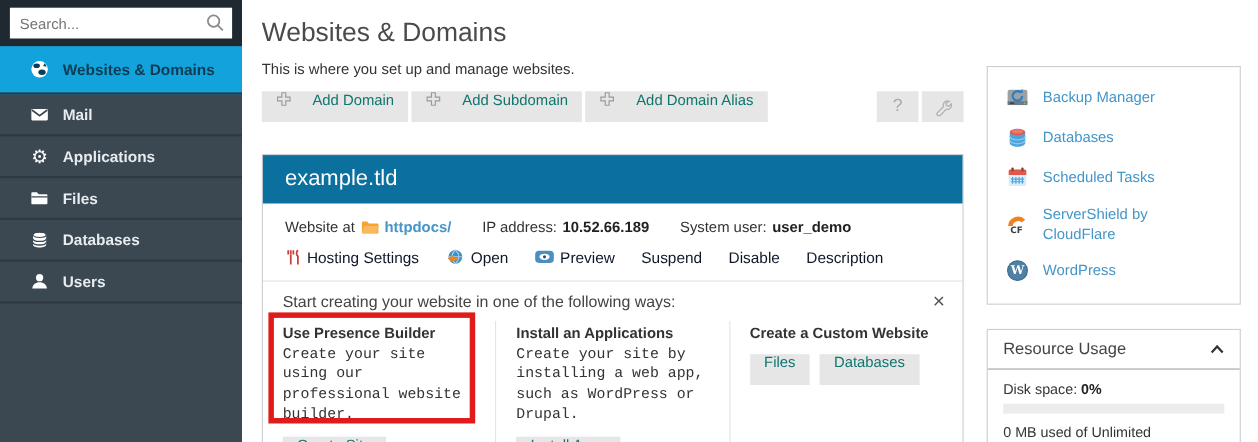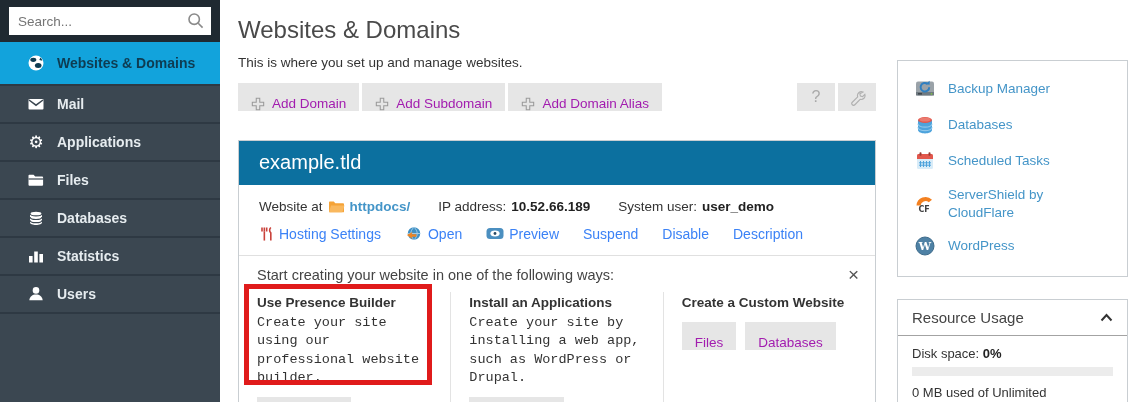--- a/index.html
+++ b/index.html
@@ -26,35 +26,35 @@
   .side-item.active { height:44px; background:#12a3dc; border-bottom:2px solid #2e3943; }
   .side-item.active .lbl { color:#0e3c52; }
   .sicon { width:18px; height:18px; flex:0 0 18px; display:flex; align-items:center; justify-content:center; }
   .gear-glyph { color:#fff; font-size:17px; line-height:1; }
   
   .main { position:absolute; left:238px; top:0; width:638px; }
   .page-title { margin-top:16px; font-size:24px; font-weight:400; color:#4a4a4a; }
   .page-sub { margin-top:11px; font-size:13.5px; color:#333; }
   .toolbar { margin-top:13px; display:flex; align-items:center; position:relative; height:28px; }
   .btn {
-    display:inline-flex; align-items:flex-end; gap:7px; height:28px; padding:0 13px;
-    background:#e6e6e6; border:none; color:#a21caf; font:13.5px "Liberation Sans","DejaVu Sans",sans-serif;
+    display:inline-flex; align-items:flex-start; gap:19px; height:28px; padding:0 13px;
+    background:#e6e6e6; border:none; color:#0f766e; font:13.5px "Liberation Sans","DejaVu Sans",sans-serif;
     cursor:pointer; margin-right:3px;
   }
   .help-group { position:absolute; right:0; top:0; display:flex; gap:3px; }
   .help-btn { width:38px; height:28px; background:#e6e6e6; border:none; display:flex; align-items:center; justify-content:center; color:#a9a9a9; font-size:16px; cursor:pointer; }
   
   .panel { margin-top:29px; border:1px solid #c9ced2; background:#fff; height:272px; }
   .panel-head { background:#0c709f; color:#fff; font-size:20px; padding:10px 20px; height:44px; }
   .info-row { display:flex; align-items:center; gap:28px; padding:14px 20px 0; white-space:nowrap; }
   .seg { display:flex; align-items:flex-end; gap:5px; }
   .val { font-weight:700; color:#222; }
   .flink { color:#4495c8; font-weight:700; text-decoration:none; }
   .actions-row { display:flex; align-items:center; gap:24px; padding:11px 20px 13px; }
-  .alink { display:flex; align-items:center; gap:5px; color:#3b82f6; font-size:14px; text-decoration:none; cursor:pointer; }
+  .alink { display:flex; align-items:center; gap:5px; color:#0f172a; font-size:14px; text-decoration:none; cursor:pointer; }
   
   .promo { border-top:1px solid #e0e0e0; border-bottom:1px solid #e0e0e0; }
   .promo-head { display:flex; justify-content:space-between; align-items:center; padding:9px 16px 8px 18px; font-size:14.5px; color:#444; }
   .close-x { font-size:19px; color:#555; cursor:pointer; line-height:1; }
   .promo-cols { display:flex; padding-bottom:14px; }
   .pcol { flex:1; padding:2px 16px 0 18px; font-size:13.5px; line-height:1.35; }
   .pcol + .pcol { border-left:1px solid #e3e3e3; }
   .pcol .ptitle { font-weight:700; color:#333; }
   .pcol .ptext { margin-top:2px; color:#333;font-family:Liberation Mono, monospace; }
   .pcol .pbtns { margin-top:10px; display:flex; gap:6px; }
@@ -132,30 +132,20 @@
       <svg width="18" height="18" viewBox="0 0 18 18">
           <path d="M3 4.5v9c0 1.4 2.7 2.5 6 2.5s6-1.1 6-2.5v-9" fill="#fff"></path>
           <ellipse cx="9" cy="4.5" rx="6" ry="2.4" fill="#fff"></ellipse>
           <path d="M3 8c0 1.4 2.7 2.5 6 2.5S15 9.4 15 8M3 11.2c0 1.4 2.7 2.5 6 2.5s6-1.1 6-2.5" stroke="#3b4751" stroke-width="1.2" fill="none"></path>
           <ellipse cx="9" cy="4.5" rx="6" ry="2.4" fill="none" stroke="#3b4751" stroke-width="1.1"></ellipse>
         </svg>
     </span>
     <span class="lbl">Databases</span>
   </div>
 
-  <div class="side-item">
-    <span class="sicon">
-      <svg width="18" height="18" viewBox="0 0 18 18">
-          <rect x="2" y="9" width="3.6" height="6.5" fill="#fff"></rect>
-          <rect x="7.2" y="4.5" width="3.6" height="11" fill="#fff"></rect>
-          <rect x="12.4" y="7" width="3.6" height="8.5" fill="#fff"></rect>
-        </svg>
-    </span>
-    <span class="lbl">Statistics</span>
-  </div>
 
   <div class="side-item">
     <span class="sicon">
       <svg width="18" height="18" viewBox="0 0 18 18">
           <circle cx="9" cy="5.4" r="3.3" fill="#fff"></circle>
           <path d="M2.3 15.2c.5-3.6 3.1-5.6 6.7-5.6s6.2 2 6.7 5.6z" fill="#fff"></path>
         </svg>
     </span>
     <span class="lbl">Users</span>
   </div>

